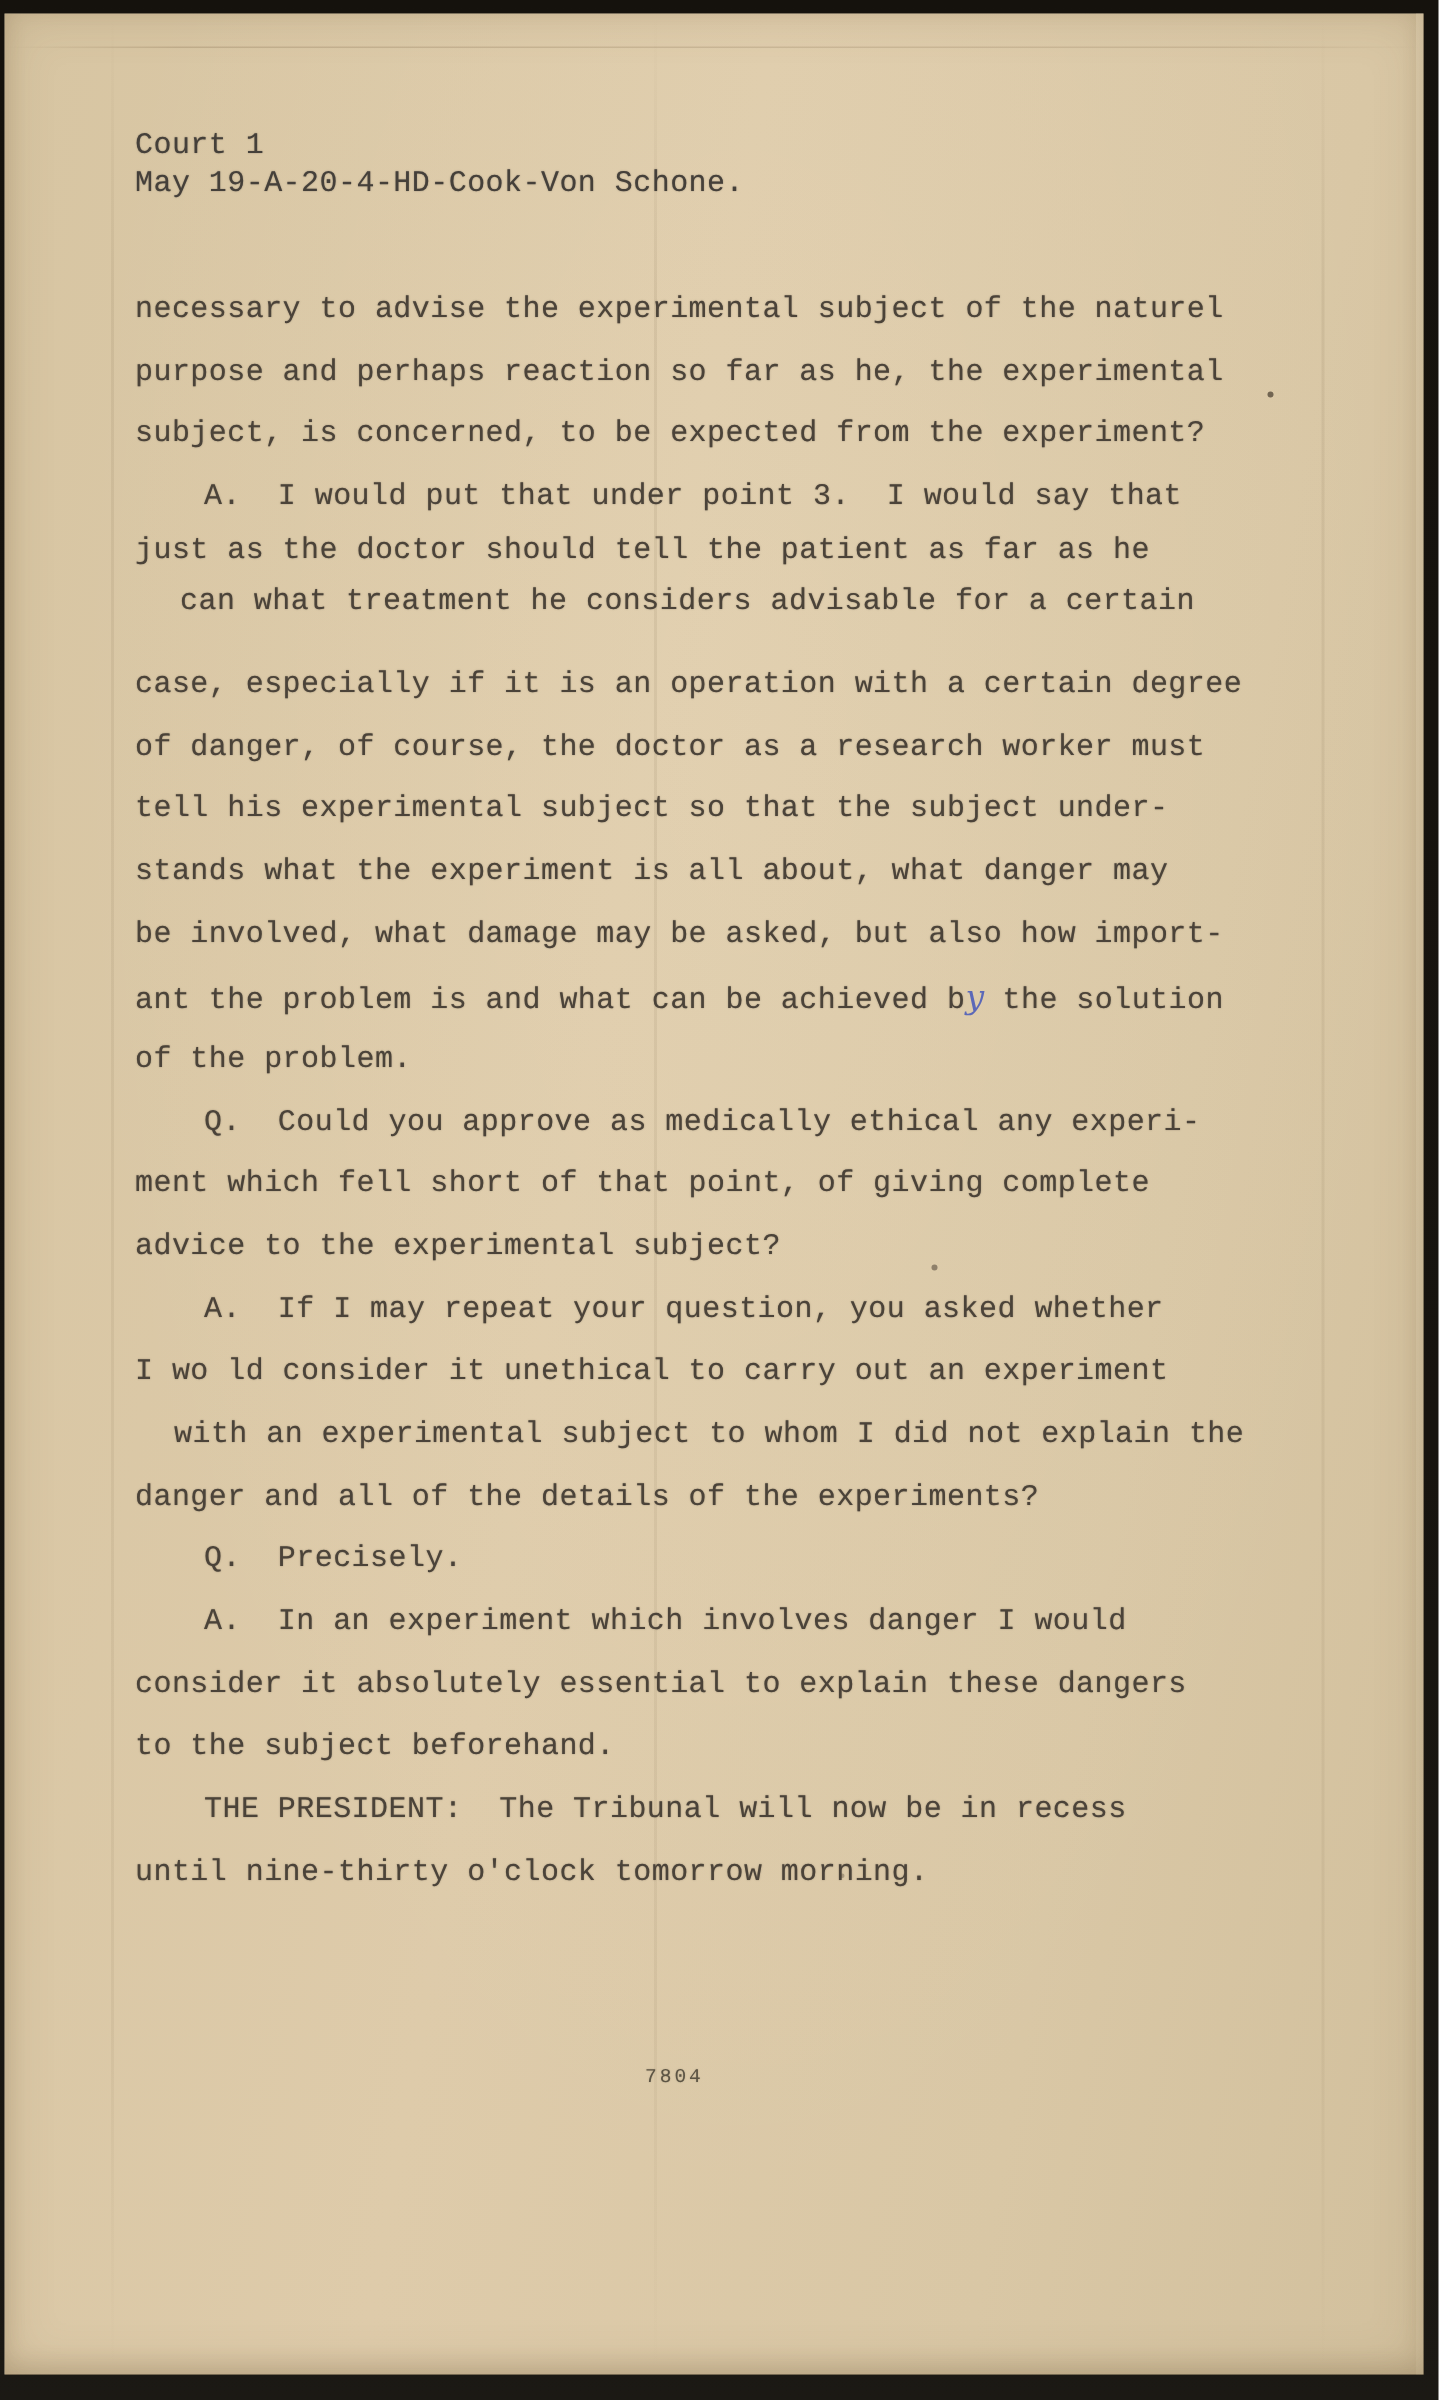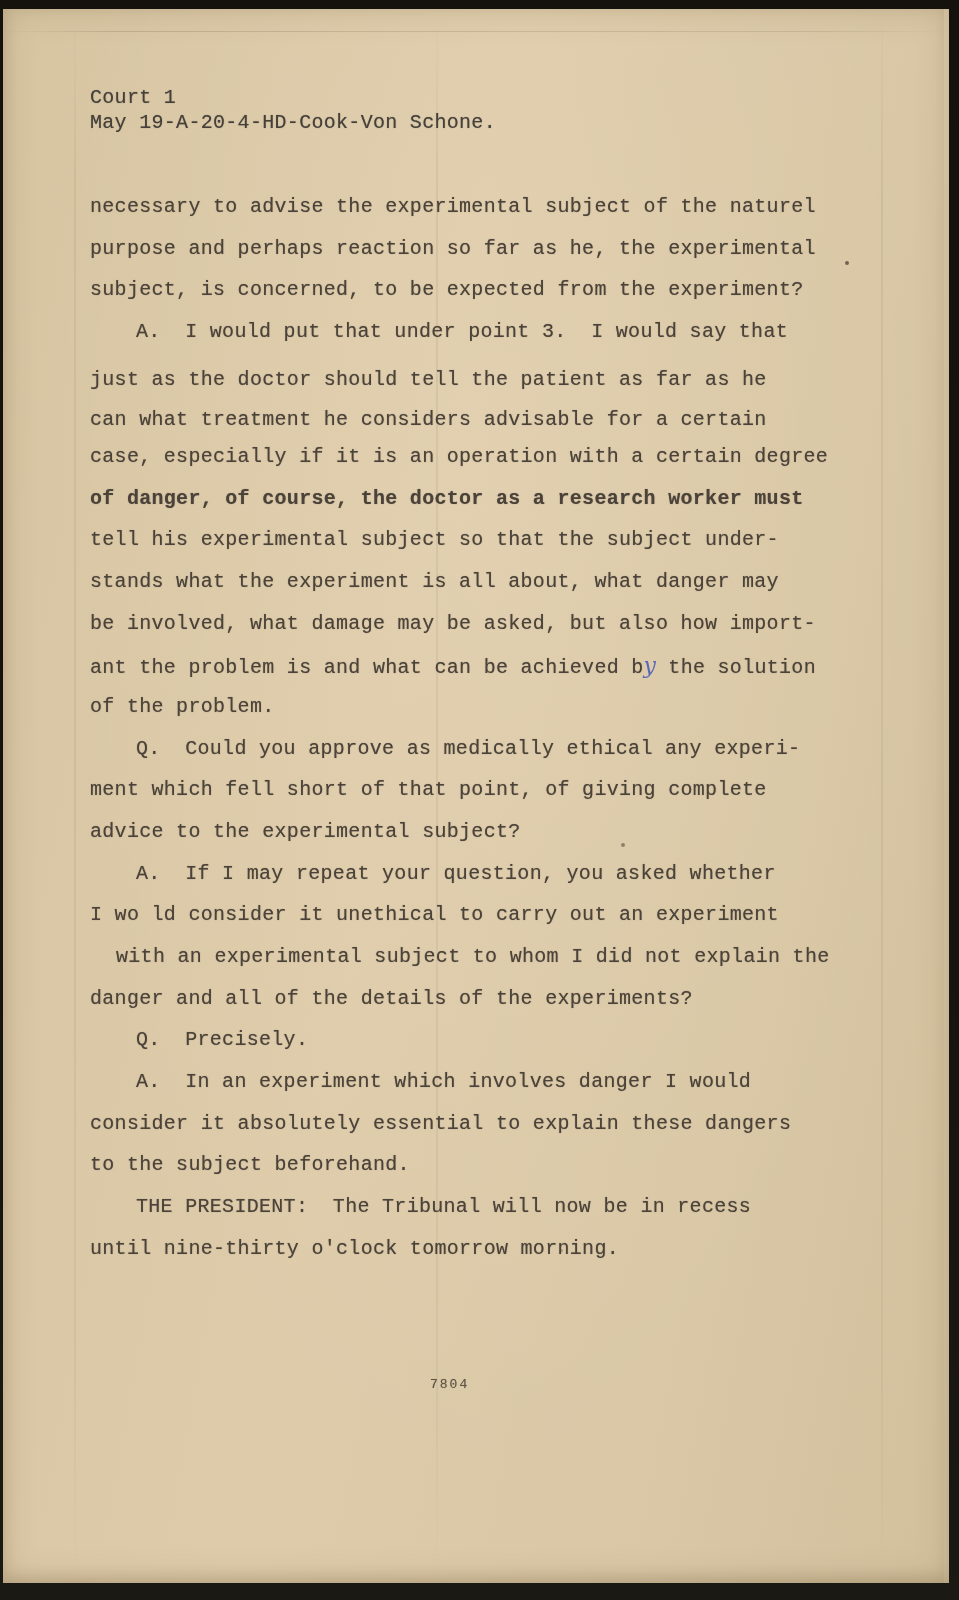--- a/index.html
+++ b/index.html
@@ -50,24 +50,24 @@
 <div class="fold" style="left:881px;"></div>
 <div class="edge-light"></div>
 
 <div class="header-line" style="top:86px;">Court 1</div>
 <div class="header-line" style="top:111px;">May 19-A-20-4-HD-Cook-Von Schone.</div>
 
 <div class="line" style="top:195px;">necessary to advise the experimental subject of the naturel</div>
 <div class="line" style="top:237px;">purpose and perhaps reaction so far as he, the experimental</div>
 <div class="line" style="top:278px;">subject, is concerned, to be expected from the experiment?</div>
 <div class="line indent" style="top:320px;">A.  I would put that under point 3.  I would say that</div>
-<div class="line" style="top:368px;">just as the doctor should tell the patient as far as he</div>
-<div class="line" style="top:408px;">can what treatment he considers advisable for a certain</div>
+<div class="line" style="top:356px;">just as the doctor should tell the patient as far as he</div>
+<div class="line" style="top:390px;margin-left:30px;">can what treatment he considers advisable for a certain</div>
 <div class="line" style="top:445px;">case, especially if it is an operation with a certain degree</div>
-<div class="line" style="top:487px;font-weight:bold;">of danger, of course, the doctor as a research worker must</div>
+<div class="line" style="top:487px;">of danger, of course, the doctor as a research worker must</div>
 <div class="line" style="top:528px;">tell his experimental subject so that the subject under-</div>
 <div class="line" style="top:570px;">stands what the experiment is all about, what danger may</div>
 <div class="line" style="top:612px;">be involved, what damage may be asked, but also how import-</div>
 <div class="line" style="top:653px;"><span>ant the problem is and what can be achieved b</span><span class="hand-y">y</span><span> the solution</span></div>
 <div class="line" style="top:695px;">of the problem.</div>
 <div class="line indent" style="top:737px;">Q.  Could you approve as medically ethical any experi-</div>
 <div class="line" style="top:778px;">ment which fell short of that point, of giving complete</div>
 <div class="line" style="top:820px;">advice to the experimental subject?</div>
 <div class="line indent" style="top:862px;">A.  If I may repeat your question, you asked whether</div>
 <div class="line" style="top:903px;">I wo ld consider it unethical to carry out an experiment</div>

